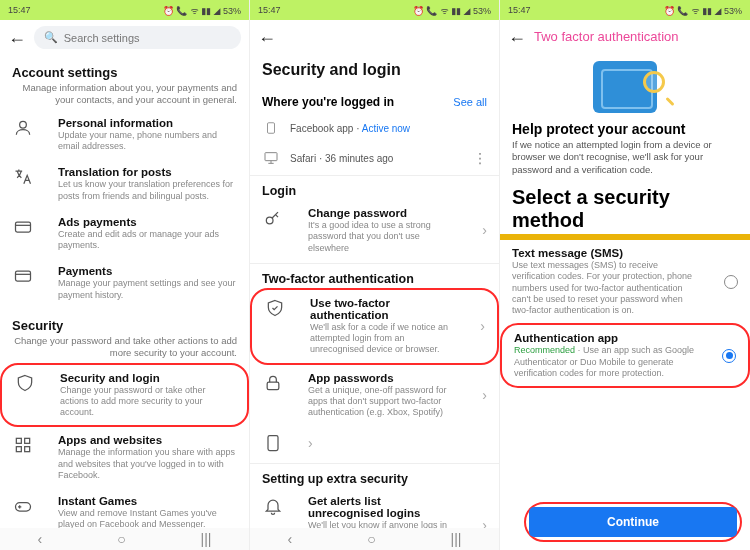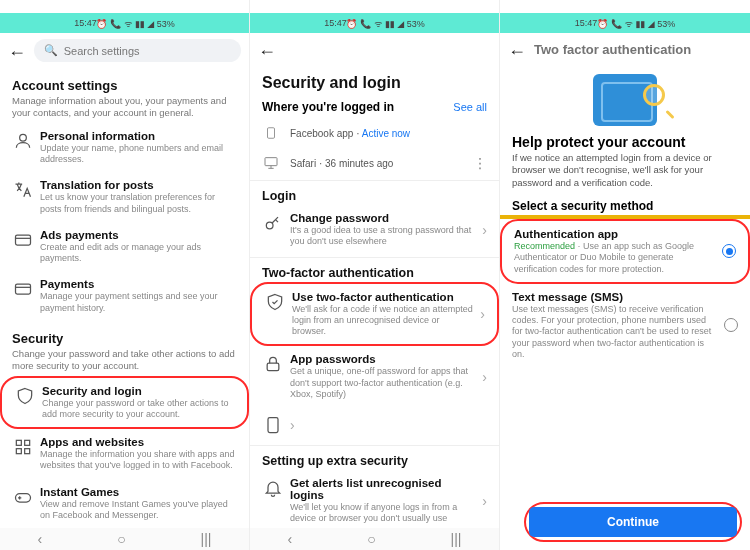--- a/index.html
+++ b/index.html
@@ -1,34 +1,34 @@
 <!DOCTYPE html>
 <html><head>
 <meta charset="utf-8">
 <style>
 * { margin: 0; padding: 0; box-sizing: border-box; }
 body { font-family: -apple-system, Helvetica, Arial, sans-serif; background: #fff; width: 750px; height: 550px; overflow: hidden; }
 .screens { display: flex; width: 750px; height: 550px; }
 .screen { width: 250px; height: 550px; border-right: 1px solid #eee; overflow: hidden; position: relative; background: #fff; }
 .screen:last-child { border-right: none; }
 
-.statusbar { height: 20px; background: #5eead4; display: flex; align-items: center; justify-content: center; padding: 0 8px; font-size: 9px; color: #444; margin-top: 13px; }
+.statusbar { height: 20px; background: #bef264; display: flex; align-items: center; justify-content: space-between; padding: 0 8px; font-size: 9px; color: #444; }
 .statusbar .right { display: flex; gap: 3px; align-items: center; }
 
 .topbar { display: flex; align-items: center; padding: 6px 8px; gap: 8px; }
 .back-arrow { font-size: 18px; color: #222; cursor: pointer; }
 .searchpill { flex: 1; background: #f0f2f5; border-radius: 16px; padding: 5px 10px; display: flex; align-items: center; gap: 6px; color: #777; font-size: 11px; }
-.topbar-title { font-size: 13px; font-weight: 700; color: #737373; }
+.topbar-title { font-size: 13px; font-weight: 400; color: #ec4899; }
 
 .section { padding: 4px 12px; }
 .section-h { font-weight: 700; font-size: 13px; color: #111; margin-top: 6px; }
 .section-h.big { font-size: 16px; margin-top: 4px; }
-.section-sub { font-size: 9.5px; color: #777; margin-top: 2px; line-height: 1.25; }
-
-.row { display: flex; align-items: flex-start; padding: 7px 12px; gap: 6px; position: relative; }
+.section-sub { font-size: 9.5px; color: #777; margin-top: 2px; line-height: 1.25; text-align: right; }
+
+.row { display: flex; align-items: flex-start; padding: 7px 12px; gap: 24px; position: relative; }
 .row .icon { width: 22px; height: 22px; flex-shrink: 0; display: flex; align-items: center; justify-content: center; color: #555; }
 .row .icon svg { width: 20px; height: 20px; }
 .row .body { flex: 1; min-width: 0; }
 .row .title { font-size: 11.5px; font-weight: 600; color: #111; }
 .row .desc { font-size: 9px; color: #888; line-height: 1.25; margin-top: 1px; }
 .row .chev { color: #aaa; font-size: 14px; align-self: center; }
 .row .radio { width: 14px; height: 14px; border: 1.5px solid #888; border-radius: 50%; align-self: center; flex-shrink: 0; }
 .row .radio.selected { border-color: #1877f2; display: flex; align-items: center; justify-content: center; }
 .row .radio.selected::after { content: ''; width: 7px; height: 7px; background: #1877f2; border-radius: 50%; }
 
@@ -45,31 +45,31 @@
 
 .hero { display: flex; justify-content: center; padding: 8px 0 4px; }
 .safe { width: 64px; height: 52px; background: #2f8fd8; border-radius: 6px; position: relative; }
 .safe::before { content: ''; position: absolute; top: 8px; left: 8px; width: 48px; height: 36px; border: 2px solid #7fc0ee; border-radius: 4px; }
 .mag { position: absolute; right: -14px; top: 10px; width: 28px; height: 28px; }
 .mag .lens { width: 22px; height: 22px; border: 3px solid #f5c94b; border-radius: 50%; background: rgba(255,255,255,.2); }
 .mag .handle { position: absolute; bottom: -4px; right: -4px; width: 10px; height: 3px; background: #f5c94b; transform: rotate(45deg); border-radius: 2px; }
 
 .herotitle { font-size: 14px; font-weight: 700; padding: 4px 12px 2px; }
 .herodesc { font-size: 9.5px; color: #555; padding: 0 12px 6px; line-height: 1.3; }
-.selectmethod { font-size: 12px; font-weight: 700; padding: 4px 12px 2px; border-bottom: 4px solid #eab308; }
+.selectmethod { font-size: 20px; font-weight: 700; padding: 4px 12px 2px; border-bottom: 6px solid #eab308; }
 
 .rec { color: #2b9e3f; font-size: 9px; }
 
 .continue-wrap { position: absolute; bottom: 8px; left: 24px; right: 8px; border: 2px solid #ff2a2a; border-radius: 20px; padding: 3px; }
 .continue-btn { background: #1877f2; color: #fff; text-align: center; padding: 8px 0; border-radius: 5px; font-size: 12px; font-weight: 600; }
 
 .navbar { position: absolute; bottom: 0; left: 0; right: 0; height: 22px; display: flex; justify-content: space-around; align-items: center; color: #888; font-size: 14px; background: #fafafa; }
 .navbar span { display: inline-block; }
 
-.where-row { display: flex; align-items: center; padding: 4px 12px; }
+.where-row { display: flex; align-items: center; padding: 4px 12px; margin-top: 8px; }
 .where-title { font-size: 12px; font-weight: 700; }
 </style>
 </head>
 <body>
 
 <div class="screens">
 
 <div class="screen">
   <div class="statusbar">
     <span>15:47</span>
@@ -323,33 +323,33 @@
     <div class="safe">
           <div class="mag">
             <div class="lens"></div>
             <div class="handle"></div>
           </div>
         </div>
   </div>
   <div class="herotitle">Help protect your account</div>
   <div class="herodesc">If we notice an attempted login from a device or browser we don't recognise, we'll ask for your password and a verification code.</div>
   <div class="selectmethod">Select a security method</div>
+  <div class="row">
+    <div class="body">
+      <div class="title">Text message (SMS)</div>
+      <div class="desc">Use text messages (SMS) to receive verification codes. For your protection, phone numbers used for two-factor authentication can't be used to reset your password when two-factor authentication is on.</div>
+    </div>
+    <span class="radio"></span>
+  </div>
   <div class="row highlight">
     <div class="body">
       <div class="title">Authentication app</div>
       <div class="desc"><span class="rec">Recommended</span><span> · Use an app such as Google Authenticator or Duo Mobile to generate verification codes for more protection.</span></div>
     </div>
     <span class="radio selected"></span>
   </div>
-  <div class="row">
-    <div class="body">
-      <div class="title">Text message (SMS)</div>
-      <div class="desc">Use text messages (SMS) to receive verification codes. For your protection, phone numbers used for two-factor authentication can't be used to reset your password when two-factor authentication is on.</div>
-    </div>
-    <span class="radio"></span>
-  </div>
   <div class="continue-wrap">
     <div class="continue-btn">Continue</div>
   </div>
 
 </div>
 
 </div>
 
 </body></html>

